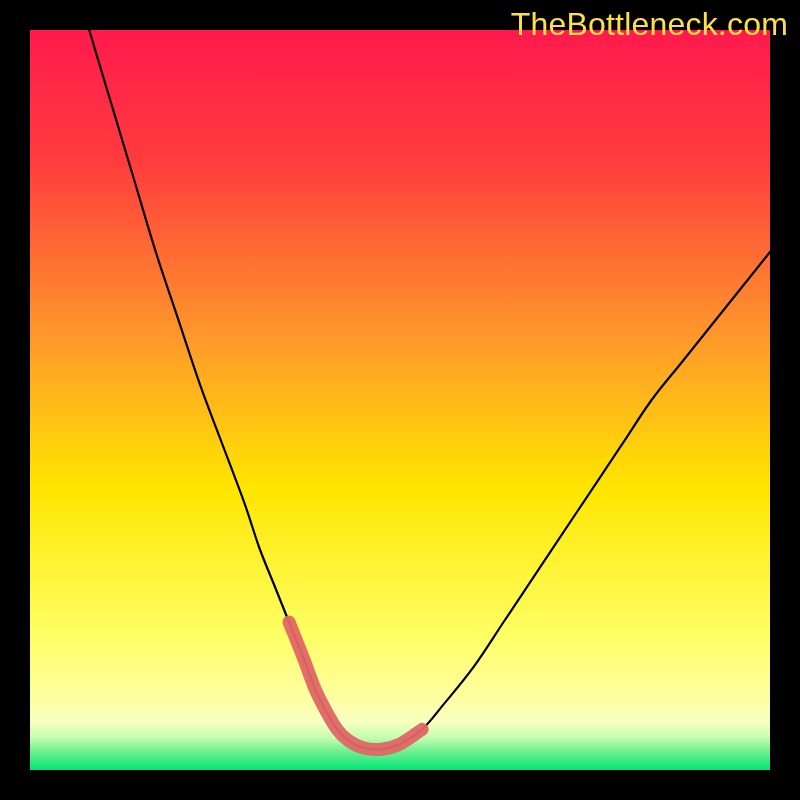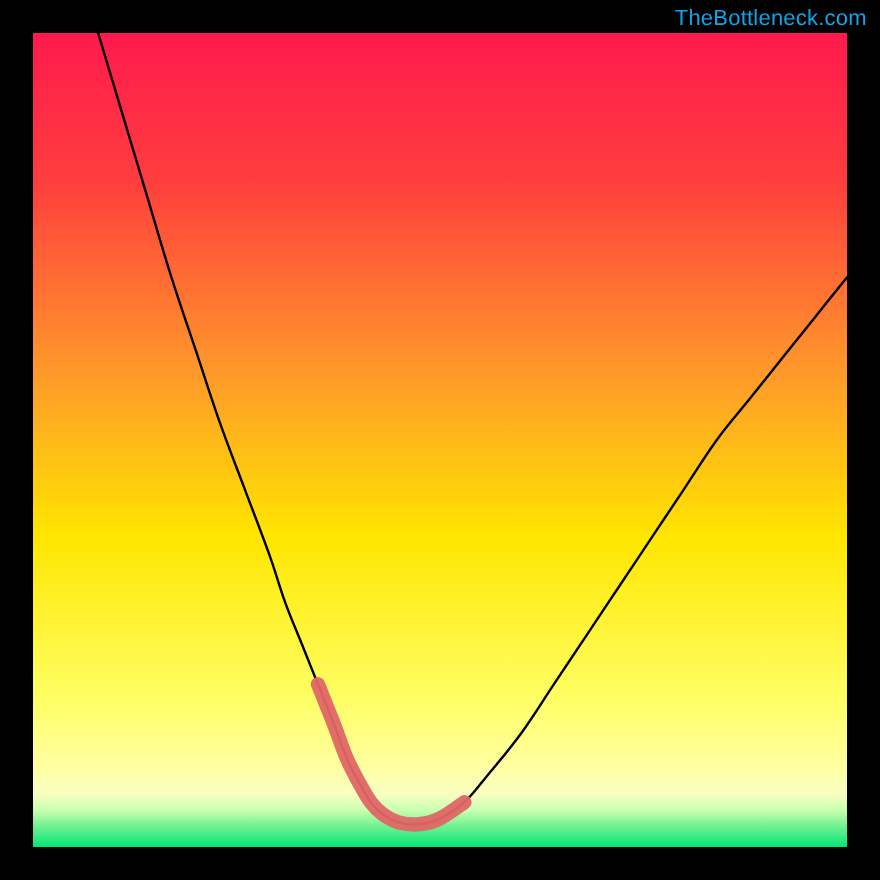--- a/index.html
+++ b/index.html
@@ -30,22 +30,22 @@
     inset: 0;
   }
   .curve-layer {
     position: absolute;
     inset: 0;
   }
   .watermark {
     position: absolute;
     top: 6px;
     right: 12px;
-    color: #0ea5e9;
-    font-size: 20px;
+    color: #fde047;
+    font-size: 32px;
     font-weight: 500;
     letter-spacing: 0.2px;
     user-select: none;
   }
 </style>
 </head>
 <body>
 
 <div class="frame">
 

